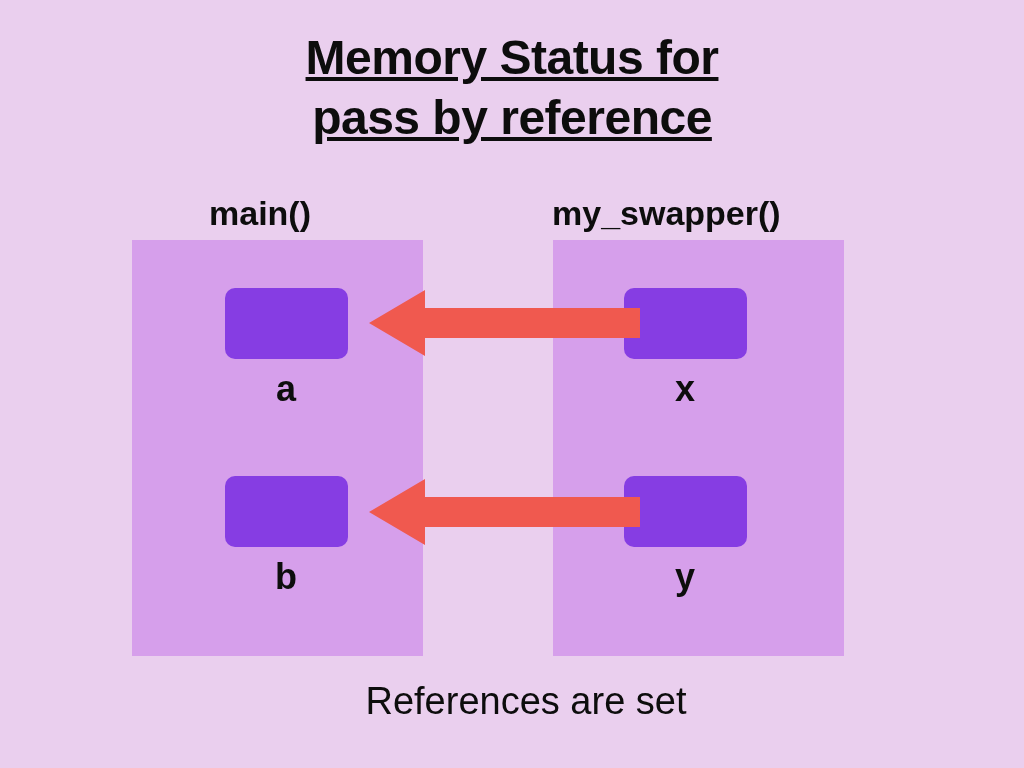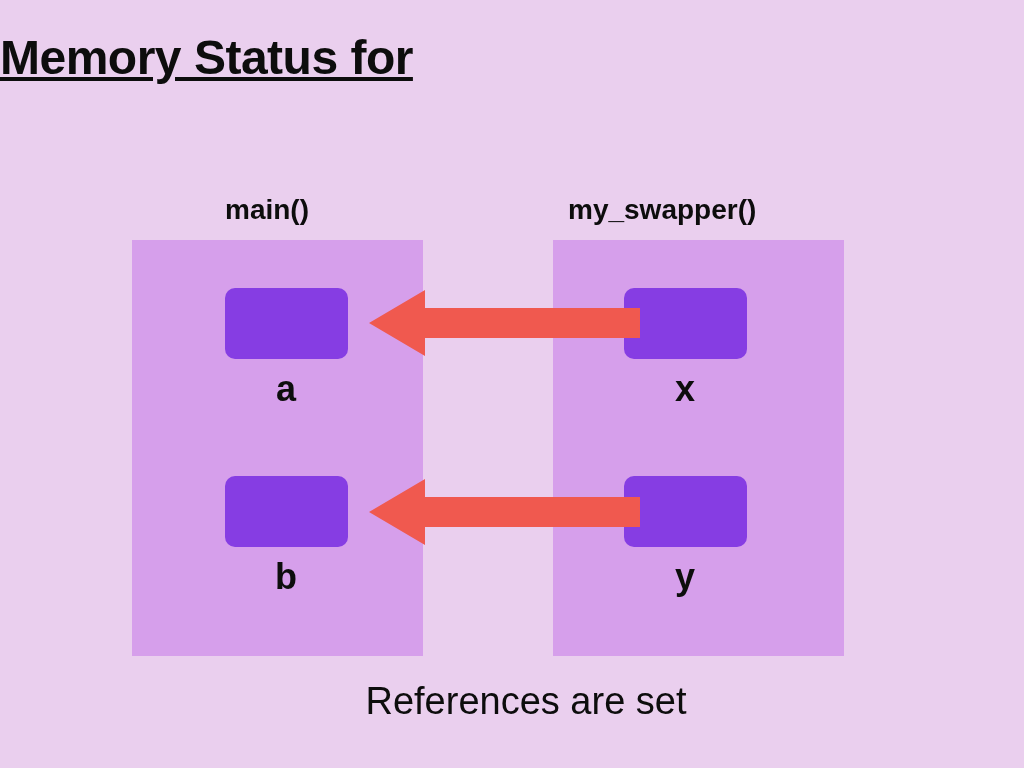--- a/index.html
+++ b/index.html
@@ -5,35 +5,34 @@
     * { box-sizing: border-box; margin: 0; padding: 0; }
     body {
       width: 1024px;
       height: 768px;
       background: #EACFEE;
       font-family: Arial, Helvetica, sans-serif;
       overflow: hidden;
       position: relative;
     }
     .title {
-      text-align: left;
+      text-align: center;
       font-weight: 900;
       font-size: 48px;
       color: #0D0D0D;
       text-decoration: underline;
       line-height: 1.25;
       padding-top: 28px;
       letter-spacing: -0.5px;
     }
     .func-label {
       position: absolute;
       font-weight: 800;
-      font-size: 28px;
+      font-size: 34px;
       color: #0D0D0D;
-      margin-left: 16px;
     }
     .func-label.left  { left: 209px; top: 194px; }
     .func-label.right { left: 552px; top: 194px; }
     .panel {
       position: absolute;
       width: 291px;
       height: 416px;
       background: #D69FEB;
       top: 240px;
     }
@@ -80,20 +79,21 @@
     }
     .arrow.top { top: 290px; }
     .arrow.bot { top: 479px; }
     .arrow svg { width: 100%; height: 100%; display: block; }
   </style>
 </head>
 <body>
 
 <div class="title">
   <span>Memory Status for</span><br>
+  <span>pass by reference</span>
 </div>
 
 <div class="func-label left">main()</div>
 <div class="func-label right">my_swapper()</div>
 
 <div class="panel left">
   <div class="cell top"></div>
   <div class="var-label top">a</div>
   <div class="cell bot"></div>
   <div class="var-label bot">b</div>

